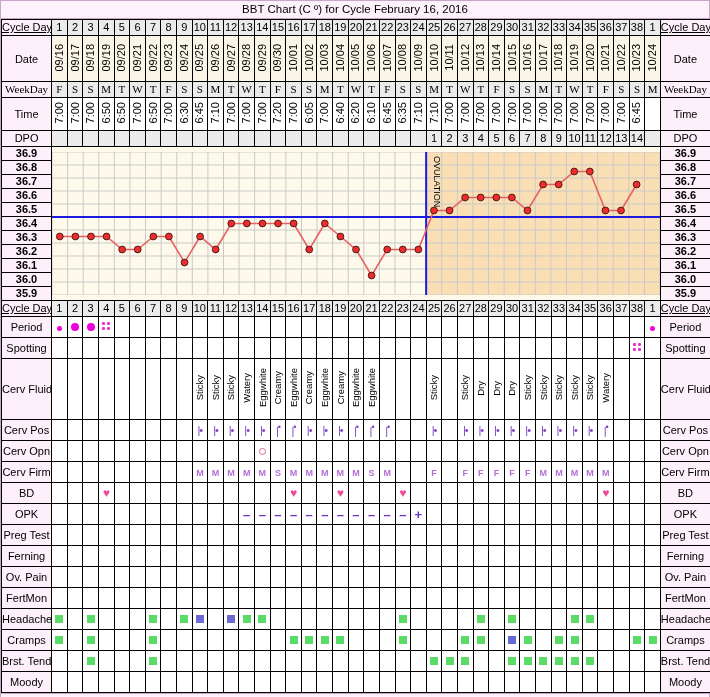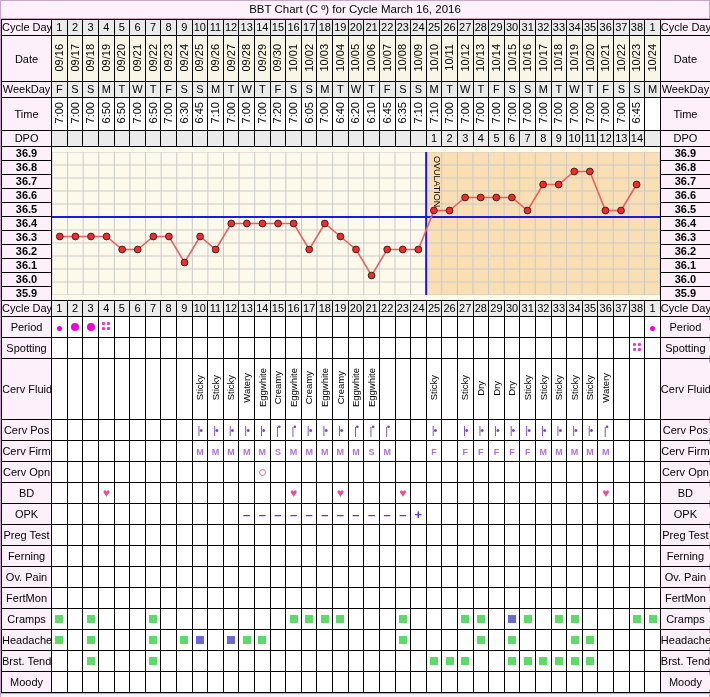--- a/index.html
+++ b/index.html
@@ -51,38 +51,39 @@
     border-bottom:1px solid #c9a6c9;
   }
   
   .cycleday-cell{
     background:#ebebeb !important;
     height:15px;line-height:15px;
     font-size:10.5px;
   }
   .cycleday-label{
     background:#fdf0fa !important;
-    height:15px;line-height:15px;
+    height:15px;line-height:15px;text-decoration:underline;
   }
   .date-cell{
     background:#faf6e7 !important;
     height:45px;
     font-size:10px;
   }
   .vtxt{
     writing-mode:vertical-rl;
     transform:rotate(180deg);
     display:inline-block;
     white-space:nowrap;
     line-height:1;
   }
   .weekday-cell{
     background:#ebebeb !important;
     height:15px;line-height:15px;
     font-size:10.5px;
+    font-family:Liberation Serif, serif;
   }
   .time-cell{
     background:#fff !important;
     height:32px;
     font-size:10px;
   }
   .dpo-cell{
     background:#ebebeb !important;
     height:15px;line-height:15px;
     font-size:10.5px;
@@ -107,21 +108,21 @@
     padding:0 !important;
     background:#fdfaec !important;
     position:relative;
   }
   .plot-svg{display:block;}
   
   .drow td{
     height:20px;
     background:#fff;
   }
-  .drow .rowlabel{height:20px;border-radius:8px;}
+  .drow .rowlabel{height:20px;}
   .tall td{height:60px;}
   .cf-txt{
     font-size:9.5px;
     color:#000;
   }
   .dot-period{
     display:inline-block;border-radius:50%;
     background:#ef00d7;
   }
   .spot-dots{
@@ -157,21 +158,21 @@
     color:#000;
     border-top:1px solid #c9a6c9;
   }
   .footer span{margin:0 6px;}
 </style>
 </head>
 <body>
 
 <div class="chart-wrap">
 
-  <div class="hdr-title">BBT Chart (C º) for Cycle March 16, 2016</div>
+  <div class="hdr-title">BBT Chart (C º) for Cycle February 16, 2016</div>
 
   <table class="grid">
     <colgroup id="cols">
         <col style="width:50px">
         <col style="width:15.58974358974359px">
         <col style="width:15.58974358974359px">
         <col style="width:15.58974358974359px">
         <col style="width:15.58974358974359px">
         <col style="width:15.58974358974359px">
         <col style="width:15.58974358974359px">
@@ -763,20 +764,63 @@
           <td><span class="cervpos">|•</span></td>
           <td><span class="cervpos">|•</span></td>
           <td><span class="cervpos">|•</span></td>
           <td><span class="cervpos">|<sup>•</sup></span></td>
           <td></td>
           <td></td>
           <td></td>
           <td class="rowlabel">Cerv Pos</td>
         </tr>
         <tr class="drow">
+          <td class="rowlabel">Cerv Opn</td>
+          <td></td>
+          <td></td>
+          <td></td>
+          <td></td>
+          <td></td>
+          <td></td>
+          <td></td>
+          <td></td>
+          <td></td>
+          <td></td>
+          <td></td>
+          <td></td>
+          <td></td>
+          <td><span class="circ"></span></td>
+          <td></td>
+          <td></td>
+          <td></td>
+          <td></td>
+          <td></td>
+          <td></td>
+          <td></td>
+          <td></td>
+          <td></td>
+          <td></td>
+          <td></td>
+          <td></td>
+          <td></td>
+          <td></td>
+          <td></td>
+          <td></td>
+          <td></td>
+          <td></td>
+          <td></td>
+          <td></td>
+          <td></td>
+          <td></td>
+          <td></td>
+          <td></td>
+          <td></td>
+          <td class="rowlabel">Cerv Opn</td>
+        </tr>
+        <tr class="drow">
           <td class="rowlabel">Cerv Firm</td>
           <td></td>
           <td></td>
           <td></td>
           <td></td>
           <td></td>
           <td></td>
           <td></td>
           <td></td>
           <td></td>
@@ -804,63 +848,20 @@
           <td><span class="cervfirm">F</span></td>
           <td><span class="cervfirm">M</span></td>
           <td><span class="cervfirm">M</span></td>
           <td><span class="cervfirm">M</span></td>
           <td><span class="cervfirm">M</span></td>
           <td><span class="cervfirm">M</span></td>
           <td></td>
           <td></td>
           <td></td>
           <td class="rowlabel">Cerv Firm</td>
-        </tr>
-        <tr class="drow">
-          <td class="rowlabel">Cerv Opn</td>
-          <td></td>
-          <td></td>
-          <td></td>
-          <td></td>
-          <td></td>
-          <td></td>
-          <td></td>
-          <td></td>
-          <td></td>
-          <td></td>
-          <td></td>
-          <td></td>
-          <td></td>
-          <td><span class="circ"></span></td>
-          <td></td>
-          <td></td>
-          <td></td>
-          <td></td>
-          <td></td>
-          <td></td>
-          <td></td>
-          <td></td>
-          <td></td>
-          <td></td>
-          <td></td>
-          <td></td>
-          <td></td>
-          <td></td>
-          <td></td>
-          <td></td>
-          <td></td>
-          <td></td>
-          <td></td>
-          <td></td>
-          <td></td>
-          <td></td>
-          <td></td>
-          <td></td>
-          <td></td>
-          <td class="rowlabel">Cerv Opn</td>
         </tr>
         <tr class="drow">
           <td class="rowlabel">BD</td>
           <td></td>
           <td></td>
           <td></td>
           <td><span class="heart">♥</span></td>
           <td></td>
           <td></td>
           <td></td>
@@ -1107,20 +1108,63 @@
           <td></td>
           <td></td>
           <td></td>
           <td></td>
           <td></td>
           <td></td>
           <td></td>
           <td class="rowlabel">FertMon</td>
         </tr>
         <tr class="drow">
+          <td class="rowlabel">Headache</td>
+          <td><span class="sq sq-green"></span></td>
+          <td></td>
+          <td><span class="sq sq-green"></span></td>
+          <td></td>
+          <td></td>
+          <td></td>
+          <td><span class="sq sq-green"></span></td>
+          <td></td>
+          <td><span class="sq sq-green"></span></td>
+          <td><span class="sq sq-blue"></span></td>
+          <td></td>
+          <td><span class="sq sq-blue"></span></td>
+          <td><span class="sq sq-green"></span></td>
+          <td><span class="sq sq-green"></span></td>
+          <td></td>
+          <td></td>
+          <td></td>
+          <td></td>
+          <td></td>
+          <td></td>
+          <td></td>
+          <td></td>
+          <td><span class="sq sq-green"></span></td>
+          <td></td>
+          <td></td>
+          <td></td>
+          <td></td>
+          <td><span class="sq sq-green"></span></td>
+          <td></td>
+          <td><span class="sq sq-green"></span></td>
+          <td></td>
+          <td></td>
+          <td></td>
+          <td><span class="sq sq-green"></span></td>
+          <td><span class="sq sq-green"></span></td>
+          <td></td>
+          <td></td>
+          <td></td>
+          <td></td>
+          <td class="rowlabel">Headache</td>
+        </tr>
+        <tr class="drow">
           <td class="rowlabel">Cramps</td>
           <td><span class="sq sq-green"></span></td>
           <td></td>
           <td><span class="sq sq-green"></span></td>
           <td></td>
           <td></td>
           <td></td>
           <td><span class="sq sq-green"></span></td>
           <td></td>
           <td></td>
@@ -1148,63 +1192,20 @@
           <td><span class="sq sq-green"></span></td>
           <td></td>
           <td><span class="sq sq-green"></span></td>
           <td><span class="sq sq-green"></span></td>
           <td></td>
           <td></td>
           <td></td>
           <td><span class="sq sq-green"></span></td>
           <td><span class="sq sq-green"></span></td>
           <td class="rowlabel">Cramps</td>
-        </tr>
-        <tr class="drow">
-          <td class="rowlabel">Headache</td>
-          <td><span class="sq sq-green"></span></td>
-          <td></td>
-          <td><span class="sq sq-green"></span></td>
-          <td></td>
-          <td></td>
-          <td></td>
-          <td><span class="sq sq-green"></span></td>
-          <td></td>
-          <td><span class="sq sq-green"></span></td>
-          <td><span class="sq sq-blue"></span></td>
-          <td></td>
-          <td><span class="sq sq-blue"></span></td>
-          <td><span class="sq sq-green"></span></td>
-          <td><span class="sq sq-green"></span></td>
-          <td></td>
-          <td></td>
-          <td></td>
-          <td></td>
-          <td></td>
-          <td></td>
-          <td></td>
-          <td></td>
-          <td><span class="sq sq-green"></span></td>
-          <td></td>
-          <td></td>
-          <td></td>
-          <td></td>
-          <td><span class="sq sq-green"></span></td>
-          <td></td>
-          <td><span class="sq sq-green"></span></td>
-          <td></td>
-          <td></td>
-          <td></td>
-          <td><span class="sq sq-green"></span></td>
-          <td><span class="sq sq-green"></span></td>
-          <td></td>
-          <td></td>
-          <td></td>
-          <td></td>
-          <td class="rowlabel">Headache</td>
         </tr>
         <tr class="drow">
           <td class="rowlabel">Brst. Tend.</td>
           <td></td>
           <td></td>
           <td><span class="sq sq-green"></span></td>
           <td></td>
           <td></td>
           <td></td>
           <td><span class="sq sq-green"></span></td>

